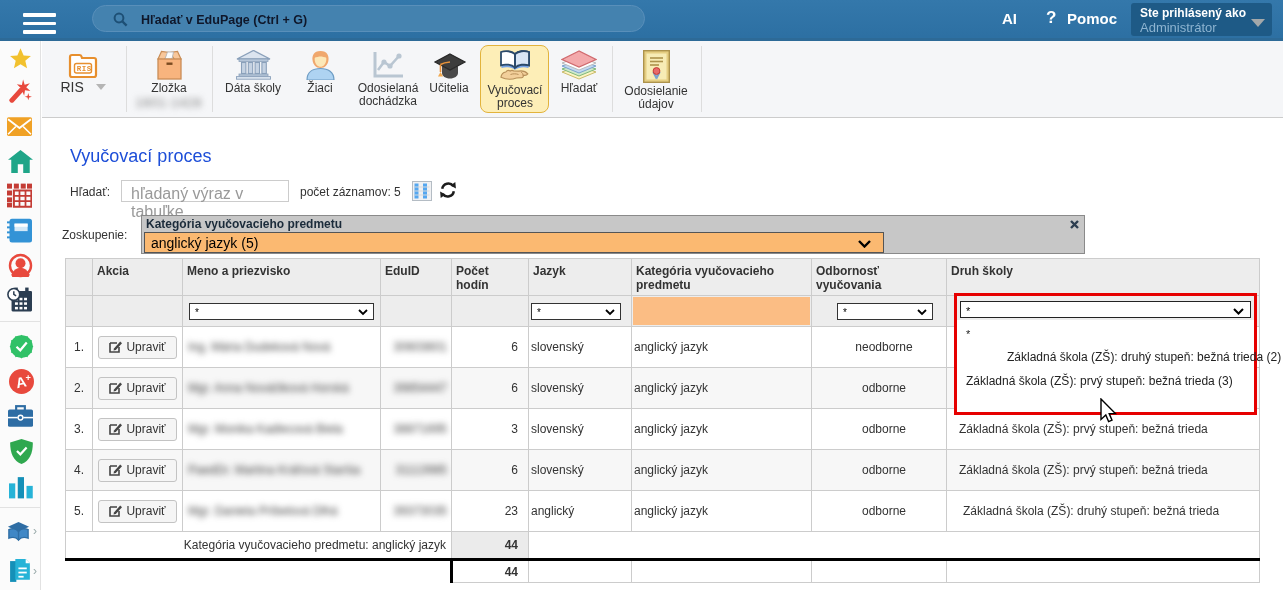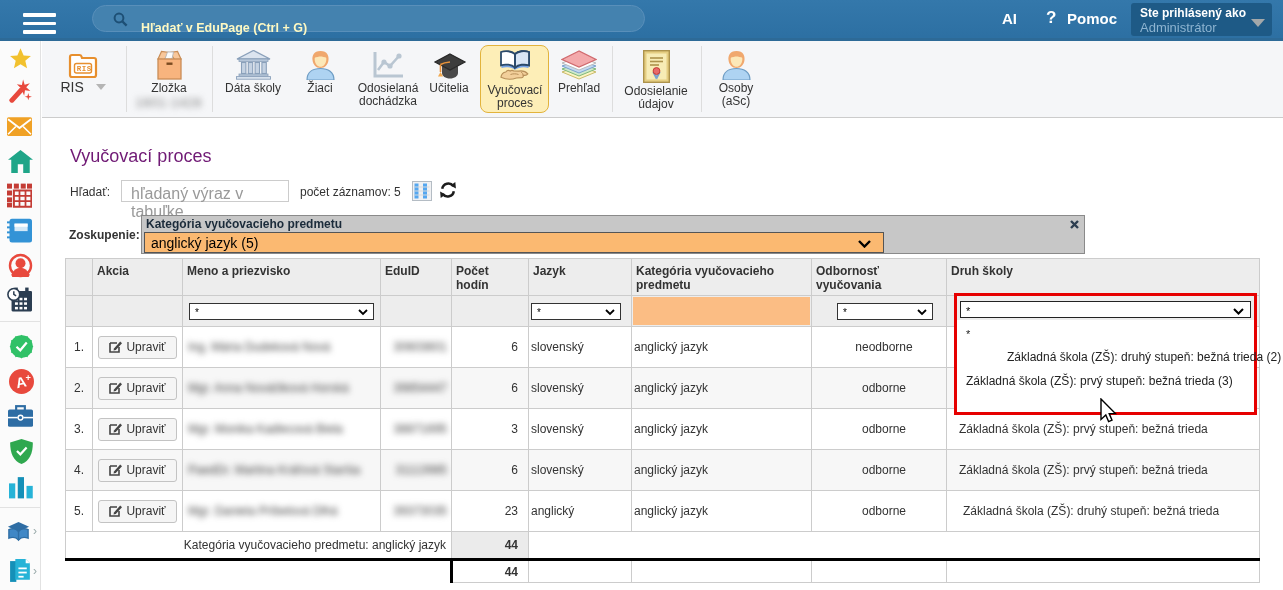--- a/index.html
+++ b/index.html
@@ -8,21 +8,21 @@
 
 
 .topbar { position:absolute; left:0; top:0; width:1283px; height:41px;
   background:linear-gradient(#3478ab,#2c6fa2); border-bottom:0; }
 .topbar .bottomedge { position:absolute; left:0; bottom:0; width:100%; height:3px; background:#2d6a97; }
 .burger { position:absolute; left:23px; top:13px; width:33px; height:22px; }
 .burger div { height:3.5px; background:#fff; border-radius:1px; margin-bottom:5px; }
 .searchbox { position:absolute; left:92px; top:5px; width:553px; height:27px;
   background:#4482af; border:1px solid #598fba; border-radius:14px; }
 .searchbox .mag { position:absolute; left:20px; top:6px; }
-.searchbox .ph { position:absolute; left:48px; top:7px; font-size:12.5px; color:#fef9c3; font-weight:bold;margin-top:8px; }
+.searchbox .ph { position:absolute; left:48px; top:7px; font-size:12.5px; color:#0f172a; font-weight:bold; }
 .tb-ai { position:absolute; left:1002px; top:10px; color:#fff; font-weight:bold; font-size:15px; }
 .tb-q  { position:absolute; left:1046px; top:8px; color:#fff; font-weight:bold; font-size:17px; }
 .tb-pomoc { position:absolute; left:1067px; top:10px; color:#fff; font-weight:bold; font-size:15px; }
 .userbox { position:absolute; left:1131px; top:3px; width:141px; height:33px; background:#1e5a86; border-radius:3px; }
 .userbox .l1 { position:absolute; left:9px; top:3px; color:#fff; font-weight:bold; font-size:12px; }
 .userbox .l2 { position:absolute; left:9px; top:17px; color:#8db4d1; font-size:13px; }
 .userbox .tri { position:absolute; right:7px; top:16px; width:0; height:0;
   border-left:7px solid transparent; border-right:7px solid transparent; border-top:8px solid #a3a8aa; }
 
 
@@ -33,21 +33,21 @@
 
 .toolbar { position:absolute; left:42px; top:41px; width:1241px; height:77px; background:#f5f6f8; border-bottom:1px solid #ccc; }
 .tsep { position:absolute; top:5px; height:66px; width:1px; background:#ddd; }
 .tile { position:absolute; top:0; text-align:center; font-size:12px; color:#333; }
 .tile .lbl { margin-top:2px; line-height:13px; }
 .tile svg { display:block; margin:0 auto; }
 .hl { position:absolute; left:438px; top:4px; width:69px; height:68px; background:#fdeeb7; border:1.5px solid #e2b33c; border-radius:8px; }
 .blurline { filter:blur(3px); color:#777; }
 
 
-.heading { position:absolute; left:70px; top:146px; font-size:18px; color:#701a75; }
+.heading { position:absolute; left:70px; top:146px; font-size:18px; color:#1d4ed8; }
 .lab13 { position:absolute; font-size:12px; color:#333; }
 .searchinput { position:absolute; left:121px; top:180px; width:168px; height:22px; border:1px solid #ccc; background:#fff; }
 .searchinput span { position:absolute; left:9px; top:4px; font-size:16px; color:#999; }
 
 
 .groupbox { position:absolute; left:141px; top:215px; width:944px; height:39px; background:#c7c7c7; border:1px solid #8a8a8a; }
 .groupbox .ghead { position:absolute; left:4px; top:1px; font-size:12px; font-weight:bold; color:#1b2b3a; }
 .gsel { position:absolute; left:2px; top:16px; width:740px; height:21px; background:#fbb971; border:1px solid #555; }
 .gsel .t { position:absolute; left:6px; top:2px; font-size:14px; color:#000; }
 
@@ -319,47 +319,38 @@
   </div>
 
   <div class="tile" style="left:508px; top:9px; width:58px;">
     <svg width="36" height="30" viewBox="0 0 36 30">
       <path d="M18 16 L1 22 L18 29 L35 22 Z" fill="#fdf4c3" stroke="#c9bb6a" stroke-width="1"></path>
       <path d="M18 13 L1 19 L18 26 L35 19 Z" fill="#cfe8cb" stroke="#7fb97a" stroke-width="1"></path>
       <path d="M18 10 L1 16 L18 23 L35 16 Z" fill="#c3d8f0" stroke="#7aa3cf" stroke-width="1"></path>
       <path d="M18 7 L1 13 L18 20 L35 13 Z" fill="#fff" stroke="#bbb" stroke-width="1"></path>
       <path d="M18 1 L1 9.5 L18 17 L35 9.5 Z" fill="#f3a9ab" stroke="#d06a6e" stroke-width="1.2"></path>
     </svg>
-    <div class="lbl">Prehľad</div>
+    <div class="lbl">Hľadať</div>
   </div>
 
   <div class="tile" style="left:578px; top:9px; width:72px;">
     <svg width="27" height="33" viewBox="0 0 27 33">
       <rect x="0.7" y="0.7" width="25.6" height="31.6" fill="#e5ce82" stroke="#ad934c" stroke-width="1.4"></rect>
       <rect x="3.5" y="3.5" width="20" height="26" fill="#f7ecb5"></rect>
       <g stroke="#ad934c" stroke-width="1.6">
           <line x1="7" y1="8" x2="20" y2="8"></line>
           <line x1="7" y1="11.5" x2="20" y2="11.5"></line>
           <line x1="7" y1="15" x2="16" y2="15"></line>
         </g>
       <path d="M10 22 L13 28 L16 22 M17 22 L14 28 L11 22" stroke="#7aa3cf" stroke-width="1.4" fill="#c3d8f0"></path>
       <circle cx="13.5" cy="21" r="3.4" fill="#e86a6a" stroke="#c43c35" stroke-width="1"></circle>
     </svg>
     <div class="lbl">Odosielanie<br>údajov</div>
   </div>
 
-  <div class="tile" style="left:664px; top:9px; width:60px;">
-    <svg width="31" height="30" viewBox="0 0 31 30">
-      <path d="M15.5 1 C8.5 1 7 6 7.5 10 C8 14.5 11 18 15.5 18 C20 18 23 14.5 23.5 10 C24 6 22.5 1 15.5 1 Z" fill="#f0a86e"></path>
-      <path d="M15.5 3 C10.5 3 9.3 7 9.8 10.5 C10.3 14 12.5 16.8 15.5 16.8 C18.5 16.8 20.7 14 21.2 10.5 C21.7 7 20.5 3 15.5 3 Z" fill="#fce8b8"></path>
-      <path d="M9 8 C9 4 12 2.2 15.5 2.2 C19 2.2 22 4 22 8 C19.5 7 17 6.5 15.5 6.5 C14 6.5 11.5 7 9 8 Z" fill="#f0a86e"></path>
-      <path d="M2 30 C2 22 8 18.5 15.5 18.5 C23 18.5 29 22 29 30 Z" fill="#aed3f2" stroke="#6d9cc4" stroke-width="1.2"></path>
-    </svg>
-    <div class="lbl">Osoby<br>(aSc)</div>
-  </div>
 </div>
 
 <div class="heading">Vyučovací proces</div>
 <div class="lab13" style="left:70px; top:185px;">Hľadať:</div>
 <div class="searchinput">
     <span>hľadaný výraz v tabuľke</span>
   </div>
 <div class="lab13" style="left:300px; top:185px;">počet záznamov: 5</div>
 <svg style="position:absolute; left:412px; top:181px;" width="20" height="20" viewBox="0 0 20 20">
     <rect x="0.5" y="0.5" width="19" height="19" fill="#f0f1f3" stroke="#b4bcc4"></rect>
@@ -373,21 +364,21 @@
   </svg>
 <svg style="position:absolute; left:439px; top:181px;" width="18" height="18" viewBox="0 0 18 18">
     <g fill="#1c1c1c">
       <path d="M3.2 7.8 A6.2 6.2 0 0 1 14.3 5.0" fill="none" stroke="#1c1c1c" stroke-width="2.5"></path>
       <polygon points="16.9,7.4 16.3,0.9 11.5,4.6"></polygon>
       <path d="M14.8 10.2 A6.2 6.2 0 0 1 3.7 13.0" fill="none" stroke="#1c1c1c" stroke-width="2.5"></path>
       <polygon points="1.1,10.6 1.7,17.1 6.5,13.4"></polygon>
     </g>
   </svg>
 
-<div class="lab13" style="left:69px; top:228px;font-weight:bold;">Zoskupenie:</div>
+<div class="lab13" style="left:62px; top:228px;">Zoskupenie:</div>
 <div class="groupbox">
   <div class="ghead">Kategória vyučovacieho predmetu</div>
   <svg style="position:absolute; right:5px; top:4px;" width="9" height="9" viewBox="0 0 9 9">
       <path d="M1 1 L8 8 M8 1 L1 8" stroke="#2d3e50" stroke-width="2.4"></path>
     </svg>
   <div class="gsel">
     <span class="t">anglický jazyk (5)</span>
     <svg style="position:absolute; right:12px; top:7px;" width="13" height="8" viewBox="0 0 13 8">
         <path d="M1 1 L6.5 6.5 L12 1" fill="none" stroke="#000" stroke-width="2.4"></path>
       </svg>

